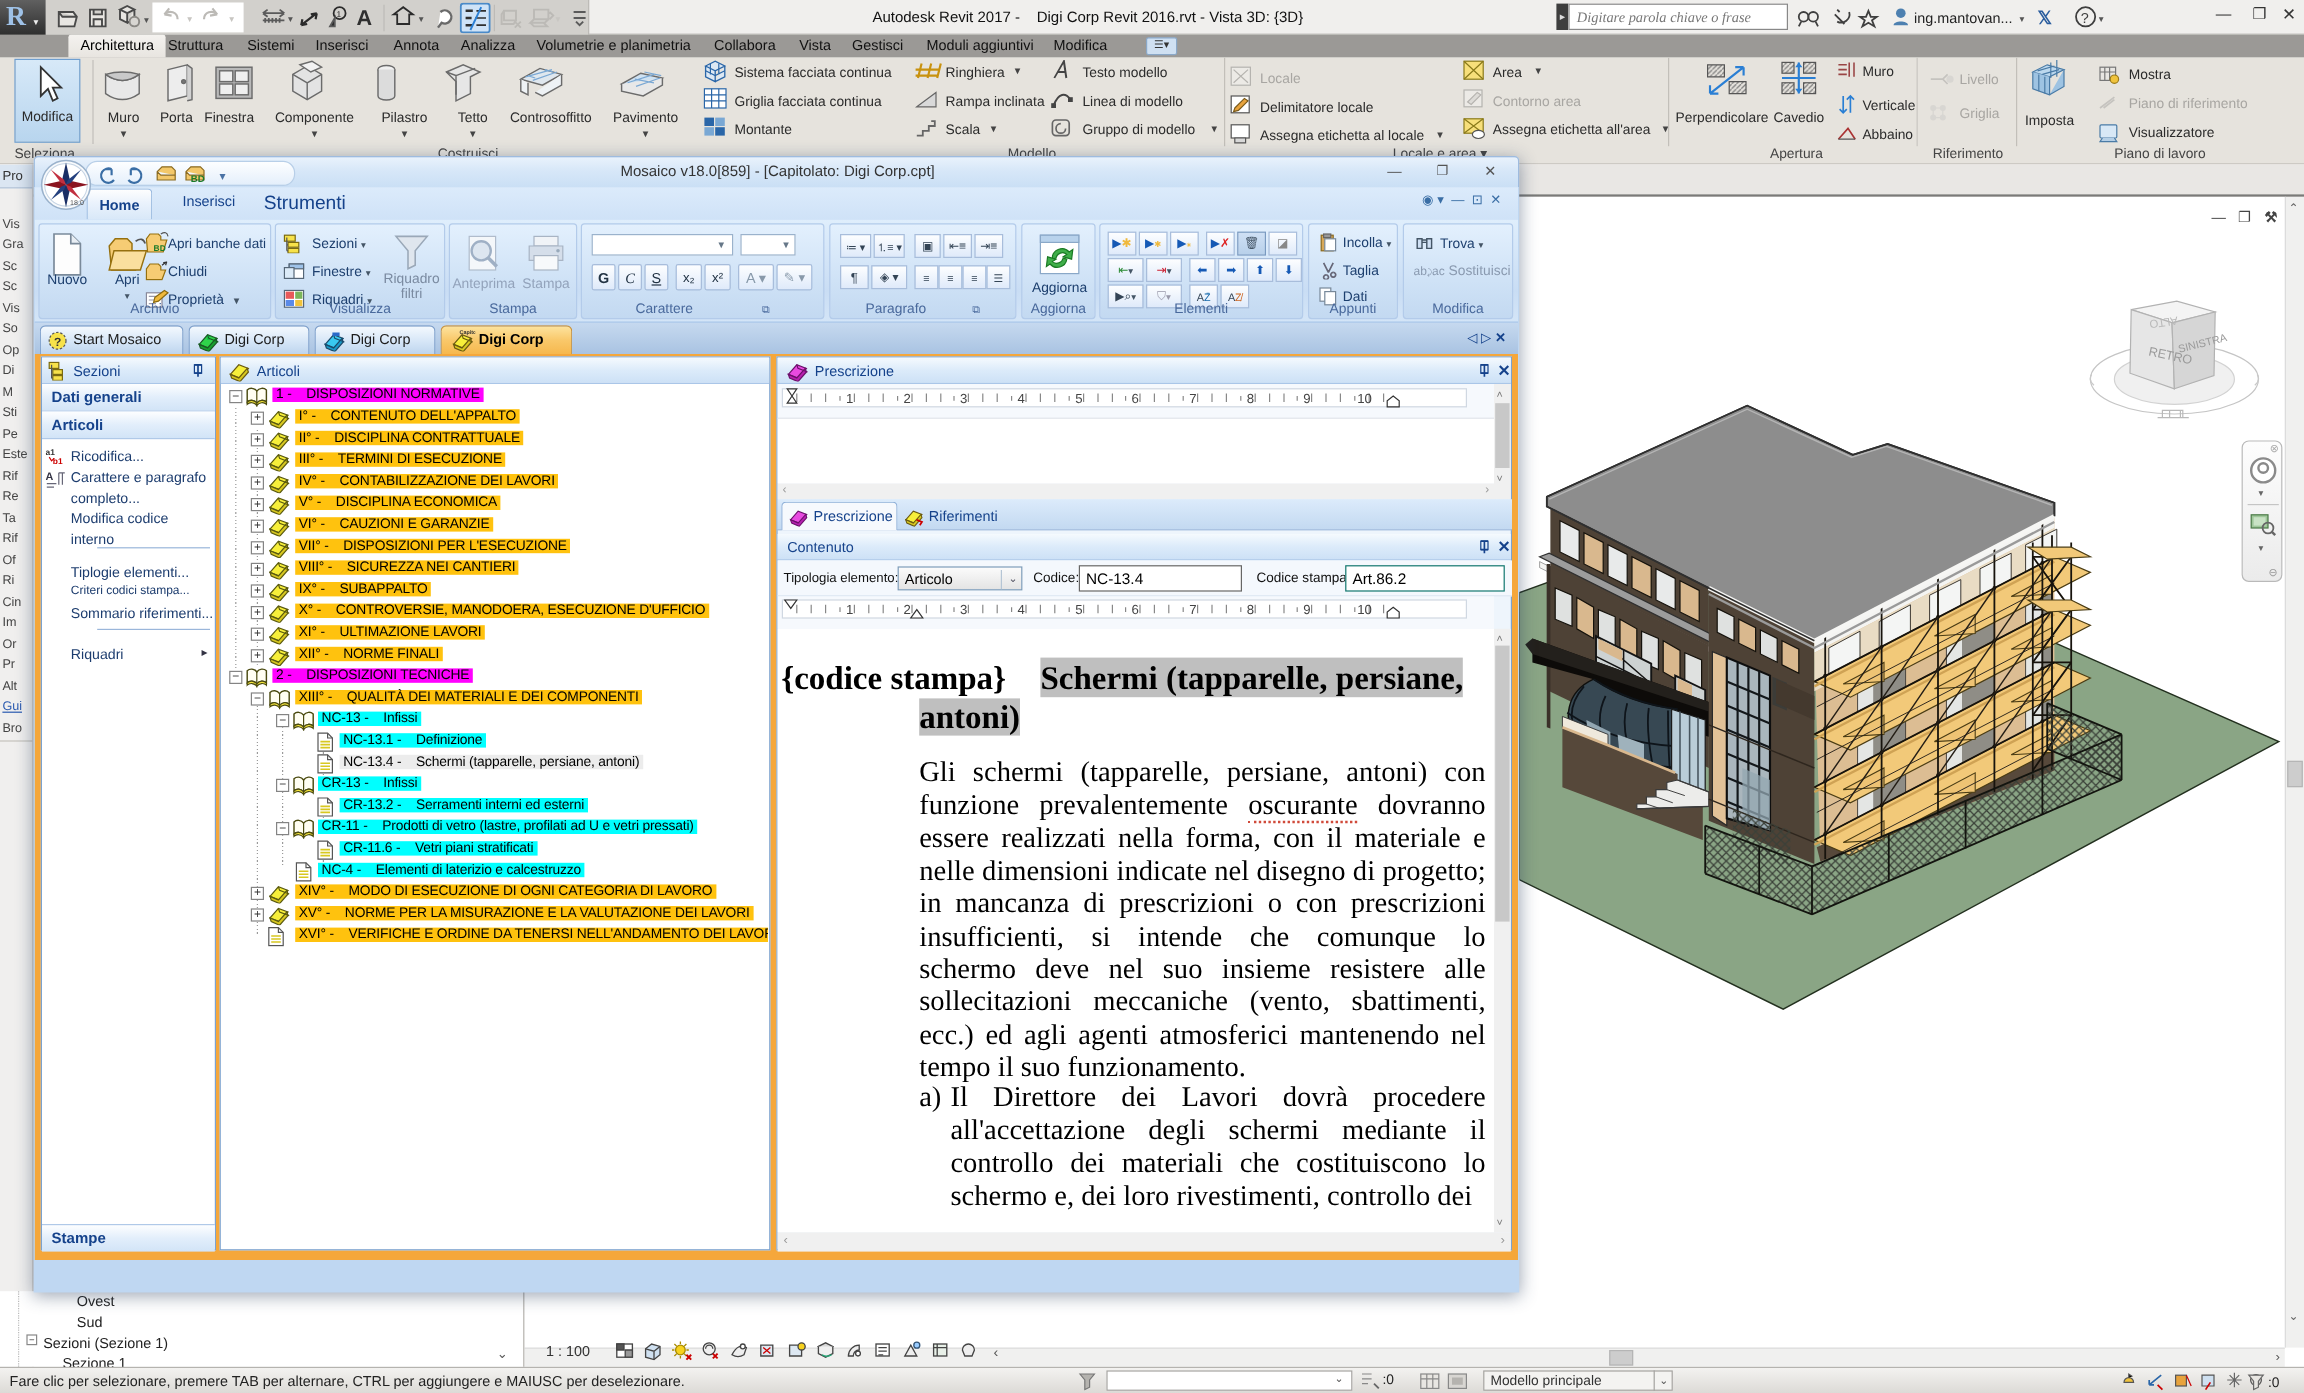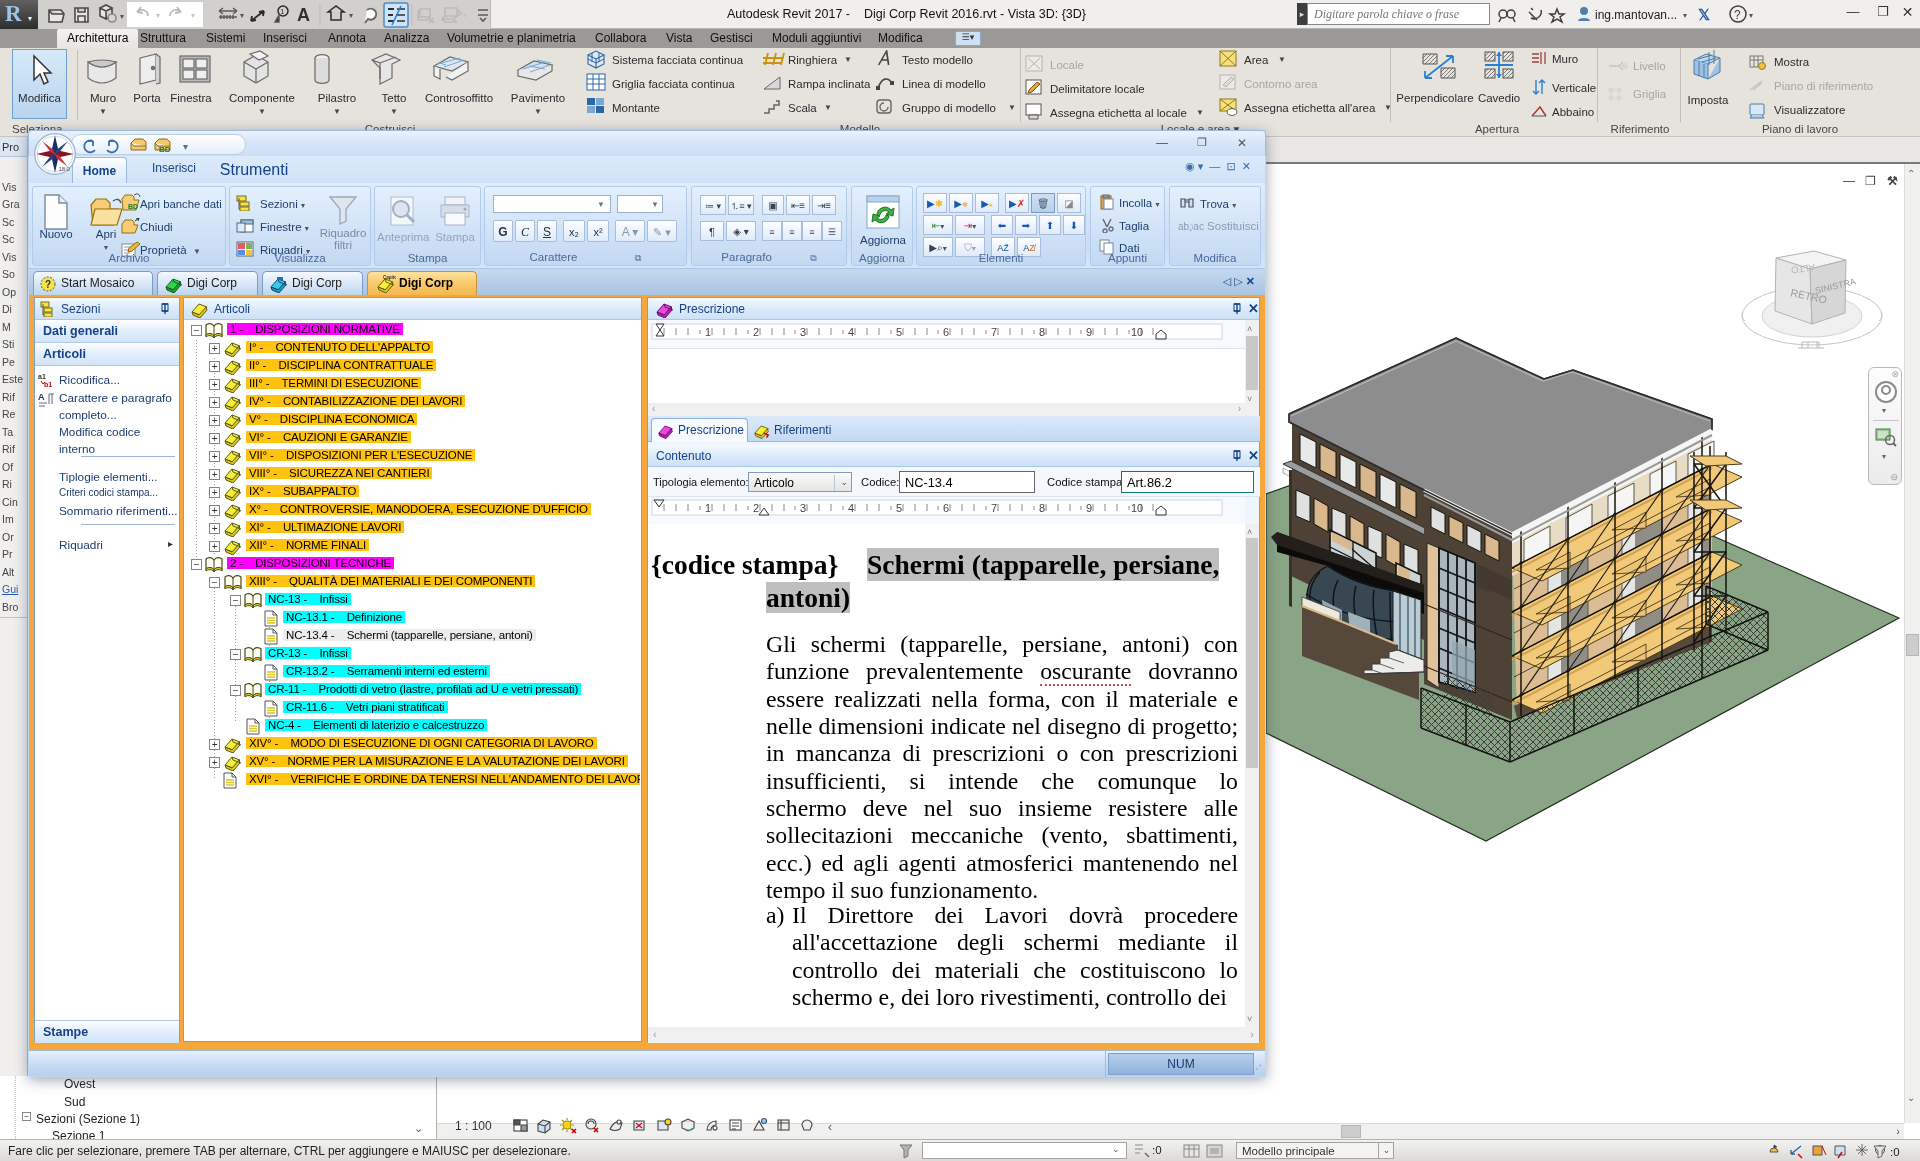--- a/index.html
+++ b/index.html
@@ -818,20 +818,21 @@
  <svg class="abs" style="left:50px;top:4px" width="160" height="19" viewBox="0 0 160 19">
   <g fill="none" stroke="#3a6ea5" stroke-width="1.8">
    <path d="M14 6 a6 6 0 1 0 2 9 M14 6 l-5 0 m5 0 l0 5"></path>
    <path d="M30 6 a6 6 0 1 1 -2 9 M30 6 l5 0 m-5 0 l0 5"></path>
   </g>
   <path d="M52 8 l4 -4 h8 l3 3 v8 h-15 z M52 8 l3 3 h12" fill="#f3c86a" stroke="#8a6a20"></path>
   <path d="M76 8 l4 -4 h8 l3 3 v8 h-15 z M76 8 l3 3 h12" fill="#f3c86a" stroke="#8a6a20"></path>
   <text x="80" y="17" font-size="8" fill="#1a7a2a" font-weight="bold">BD</text>
   <text x="104" y="15" font-size="10" fill="#4a72a5">▾</text>
  </svg>
+ <div class="abs" style="left:0;top:0;width:1238px;text-align:center;font-size:12.5px;color:#333;padding-top:5px">Mosaico v18.0[859] - [Capitolato: Digi Corp.cpt]</div>
  <div class="abs" style="left:1120px;top:5px;width:26px;height:18px;text-align:center;color:#555;font-size:12px">—</div>
  <div class="abs" style="left:1160px;top:5px;width:26px;height:18px;text-align:center;color:#555;font-size:11px">❐</div>
  <div class="abs" style="left:1200px;top:5px;width:26px;height:18px;text-align:center;color:#555;font-size:12px">✕</div>
 </div>
 <div class="abs" id="mz-ribtabs">
  <svg class="abs" style="left:4px;top:-24px;z-index:5" width="44" height="44" viewBox="0 0 52 52">
   <circle cx="26" cy="26" r="24" fill="#f8fafc" stroke="#9ab2cc" stroke-width="1.5"></circle>
   <circle cx="26" cy="26" r="21" fill="#ffffff" stroke="#c5d4e4" stroke-width="1"></circle>
   <g>
    <path d="M26 4 L30 22 L26 26 L22 22 Z" fill="#1a2f66"></path>
@@ -1474,18 +1475,13 @@
    <div class="abs" style="left:2px;top:3px;color:#777;font-size:9px">˄</div>
    <div class="abs" style="left:1px;top:14px;width:12px;height:230px;background:#c8c8c8"></div>
    <div class="abs" style="left:2px;bottom:3px;color:#777;font-size:9px">˅</div>
   </div>
   <div class="abs" style="left:0;top:729px;width:611px;height:16px;background:#f0f0f0;color:#999;font-size:11px">
             <span style="position:absolute;left:5px;top:1px">‹</span>
             <span style="position:absolute;right:5px;top:1px">›</span>
           </div>
  </div>
 </div>
-<div class="abs" id="mz-status">
- <div class="abs" style="left:1076px;top:0;width:1px;height:26px;background:#9db9dd"></div>
- <div class="abs" style="left:1079px;top:2px;width:146px;height:22px;background:linear-gradient(#b7cfec,#8fb2dc);border:1px solid #7fa0cc;text-align:center;color:#1a3a6b;line-height:21px">NUM</div>
- <div class="abs" style="right:3px;bottom:2px;color:#6a8ab5;font-size:10px">⋰</div>
-</div>
 </div>
 </div>
 </body></html>

